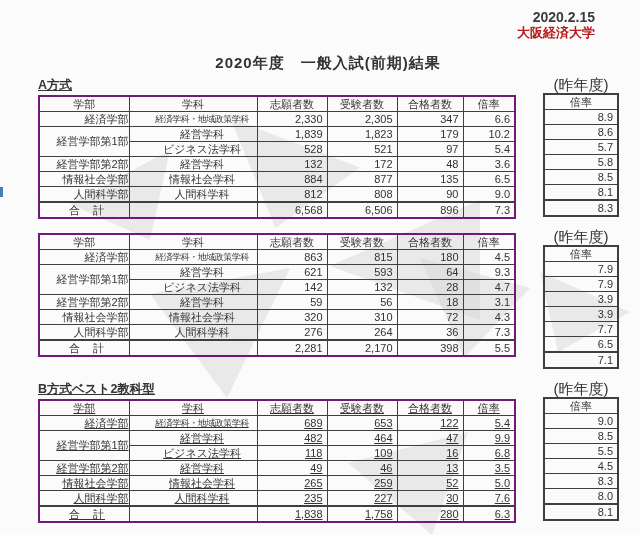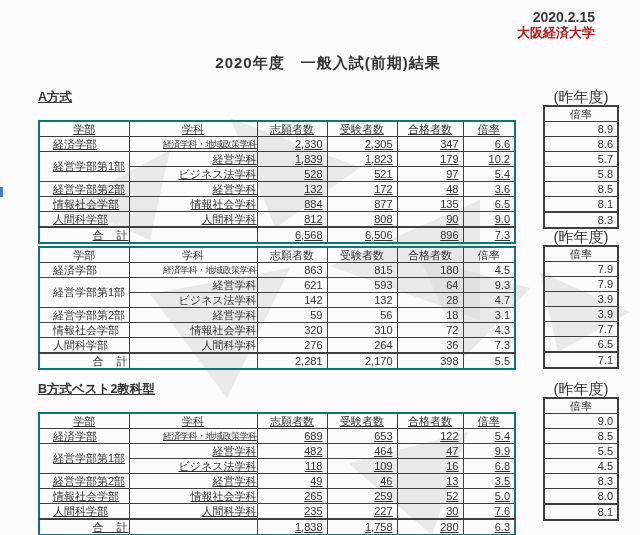--- a/index.html
+++ b/index.html
@@ -18,38 +18,38 @@
   .wm7{left:70px;top:150px;width:100px;height:90px;clip-path:polygon(100% 0,0 60%,80% 100%);}
   .edge-mark{position:absolute;left:0;top:187px;width:3px;height:10px;background:#4a7ebb;z-index:3;}
 
   .corner{position:absolute;top:10px;right:45px;text-align:right;z-index:2;}
   .corner .date{font-size:14px;font-weight:bold;color:#3b3b3b;line-height:14px;}
   .corner .univ{font-size:13px;font-weight:bold;color:#b91c1c;line-height:17px;}
   .doc-title{position:absolute;top:54px;left:0;width:656px;text-align:center;
     font-size:15px;font-weight:bold;color:#333;letter-spacing:1px;z-index:2;}
 
   .block{position:absolute;left:38px;width:592px;z-index:2;}
-  .blockA{top:90px;text-decoration:underline;}.blockB3{top:230px;}.blockB2{top:382px;text-decoration:underline;}
+  .blockA{top:78px;}.blockB3{top:230px;}.blockB2{top:382px;text-decoration:underline;}
   .sec-label{height:14px;line-height:14px;font-size:12.5px;font-weight:bold;
     text-decoration:underline;color:#333;}
   .ly-label{position:absolute;top:0;left:503px;width:80px;text-align:center;
     font-size:15px;color:#333;height:14px;line-height:14px;}
 
   table{border-collapse:collapse;table-layout:fixed;background:transparent;}
-  .main{margin-top:16px;border:2px solid #0f766e;}
+  .main{margin-top:3px;border:2px solid #701a75;}
   .mini{position:absolute;top:15px;left:505px;width:76px;border:2px solid #3f3f3f;}
   td,th{border:1px solid #3f3f3f;height:14px;line-height:13px;padding:0;
     font-size:11px;font-weight:normal;color:#333;background:transparent;
     white-space:nowrap;overflow:hidden;}
   th{text-align:center;}
   .num{text-align:right;padding-right:4px;}
-  .fac{text-align:left;padding-left:13px;}
-  .dep{text-align:right;padding-left:18px;}
+  .fac{text-align:right;padding-left:13px;}
+  .dep{text-align:center;padding-left:18px;}
   .sm{font-size:9px;letter-spacing:-0.5px;}
-  .tlabel{text-align:right;letter-spacing:1px;}
+  .tlabel{text-align:left;letter-spacing:1px;padding-left:29px;}
   .totalrow td{border-top:2px solid #3f3f3f;}
   col.c-fac{width:90px;}col.c-dep{width:128px;}col.c-n1{width:70px;}
   col.c-n2{width:70px;}col.c-n3{width:66px;}col.c-r{width:52px;}
 </style>
 </head>
 <body>
 
 <div class="wm wm1"></div>
 <div class="wm wm2"></div>
 <div class="wm wm3"></div>

